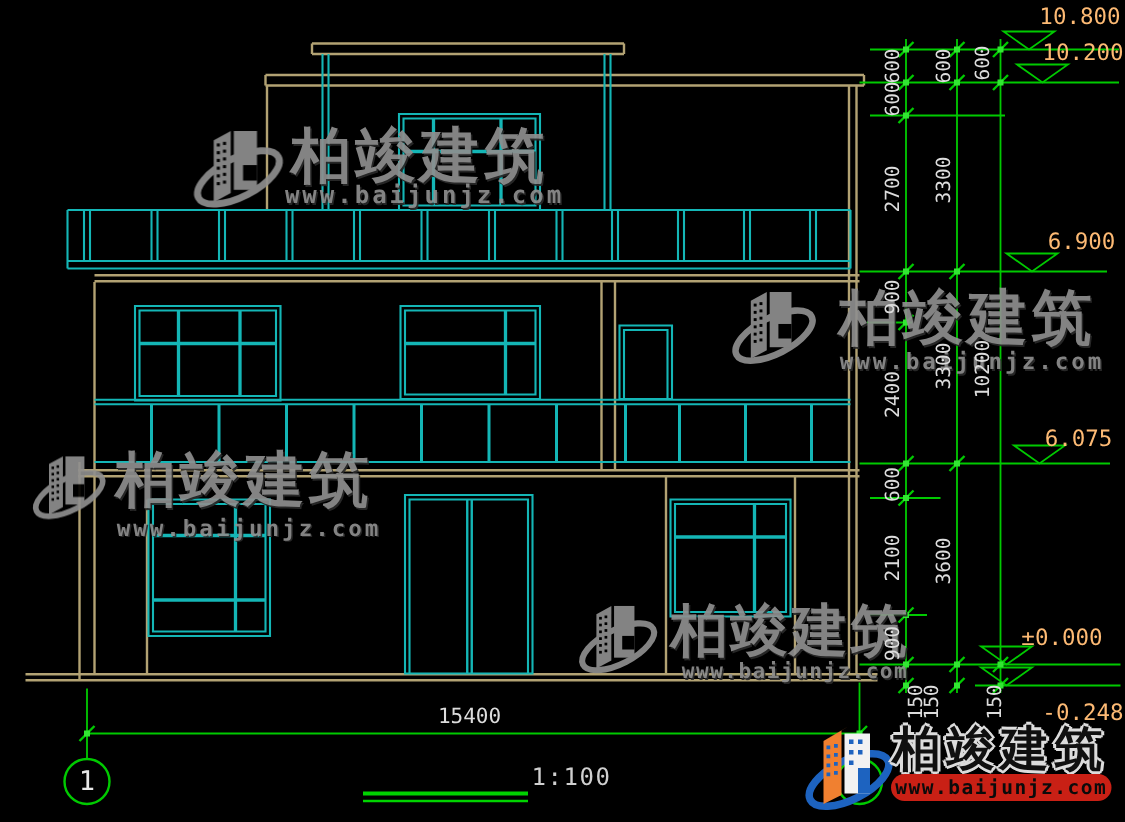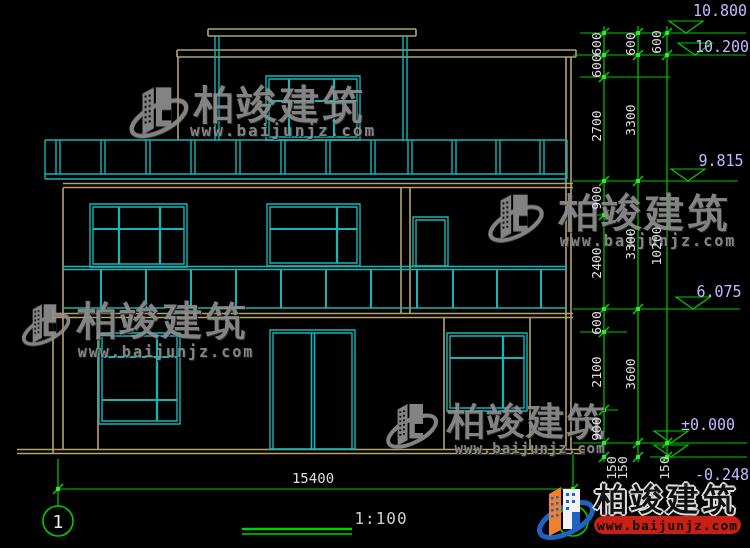--- a/index.html
+++ b/index.html
@@ -4,21 +4,21 @@
 <style>
   html,body{margin:0;padding:0;background:#000;}
   .canvas{position:relative;width:750px;height:548px;background:#000;overflow:hidden;
           font-family:"DejaVu Sans",sans-serif;}
   svg{position:absolute;left:0;top:0;}
   .lbl{position:absolute;transform:translate(-50%,-50%);white-space:nowrap;
        color:#dcdcdc;font-family:"DejaVu Sans Mono",monospace;}
   .rot{transform:translate(-50%,-50%) rotate(-90deg);}
   .dim{font-size:13px;letter-spacing:0;}
   .dimb{font-size:14px;}
-  .elev{font-size:15px;color:#c4b5fd;}
+  .elev{font-size:15px;color:#fdba74;}
   .title{font-size:25px;font-weight:bold;color:#f0f0f0;letter-spacing:2px;
          font-family:"DejaVu Sans",sans-serif;}
   .scale{font-size:16px;color:#cfcfcf;letter-spacing:1px;}
   .axisnum{font-size:18px;color:#e8e8e8;}
   .wm{position:absolute;color:#8f8f8f;opacity:.92;}
   .wm-brand{font-weight:bold;font-family:"DejaVu Sans",sans-serif;
             text-shadow:1px 1px 0 #2a2a2a;}
   .wm-url{font-weight:bold;font-family:"DejaVu Sans Mono",monospace;
           text-shadow:1px 1px 0 #2a2a2a;}
   .ft-brand{font-size:32px;font-weight:bold;color:#101010;letter-spacing:4px;
@@ -158,22 +158,22 @@
   <div class="lbl dim rot" style="left:630px;top:120px">3300</div>
   <div class="lbl dim rot" style="left:630px;top:244px">3300</div>
   <div class="lbl dim rot" style="left:630px;top:374px">3600</div>
   <div class="lbl dim rot" style="left:622px;top:468px">150</div>
 
   <div class="lbl dim rot" style="left:656px;top:42px">600</div>
   <div class="lbl dim rot" style="left:656px;top:246px">10200</div>
   <div class="lbl dim rot" style="left:664px;top:468px">150</div>
 
   <div class="lbl elev" style="left:720px;top:11px">10.800</div>
-  <div class="lbl elev" style="left:722px;top:47px">10.200</div>
-  <div class="lbl elev" style="left:721px;top:161px">9.815</div>
+  <div class="lbl elev" style="left:722px;top:35px">10.200</div>
+  <div class="lbl elev" style="left:721px;top:161px">6.900</div>
   <div class="lbl elev" style="left:719px;top:292px">6.075</div>
   <div class="lbl elev" style="left:708px;top:425px">±0.000</div>
   <div class="lbl elev" style="left:722px;top:475px">-0.248</div>
 
   <div class="lbl dim dimb" style="left:313px;top:478px">15400</div>
   <div class="lbl scale" style="left:381px;top:518px">1:100</div>
   <div class="lbl axisnum" style="left:58px;top:521px">1</div>
 
   <svg width="64" height="72" viewBox="0 0 64 72" style="left:536px;top:476px;">
     <ellipse cx="30" cy="44" rx="29" ry="13" fill="none" stroke="#1d63c0" stroke-width="5" transform="rotate(-27 30 44)"></ellipse>

